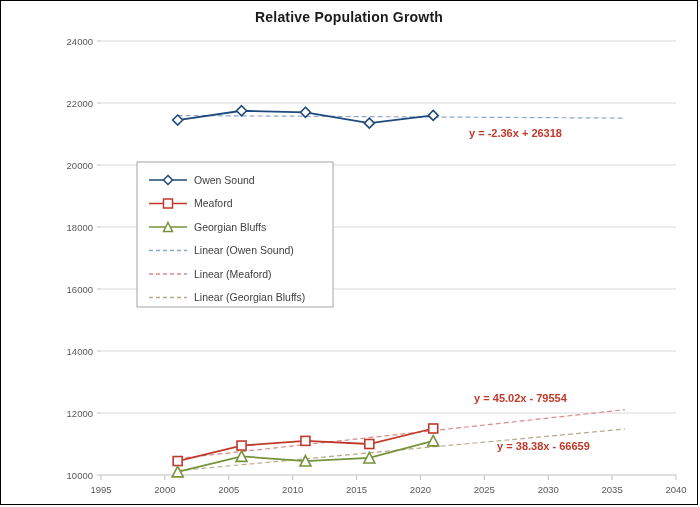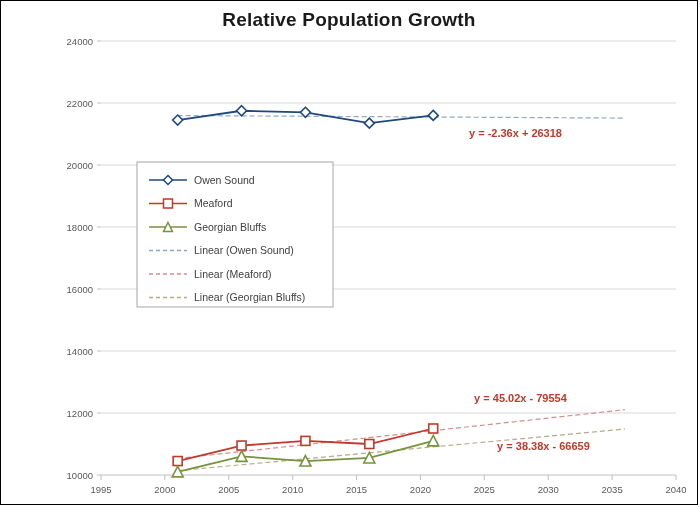--- a/index.html
+++ b/index.html
@@ -13,21 +13,21 @@
     position:relative;
     width:698px;height:505px;
     border:1px solid #000000;
     box-sizing:border-box;
     background:#ffffff;
   }
   #chart-title{
     position:absolute;
     left:0;top:8px;width:100%;
     text-align:center;
-    font-size:19px;
+    font-size:14px;
     font-weight:bold;
     color:#1a1a1a;
     letter-spacing:0.2px;
   }
   svg#plot{position:absolute;left:0;top:0;}
   .tick-label{
     font-family:"Liberation Sans", sans-serif;
     font-size:9.5px;
     fill:#595959;
   }

